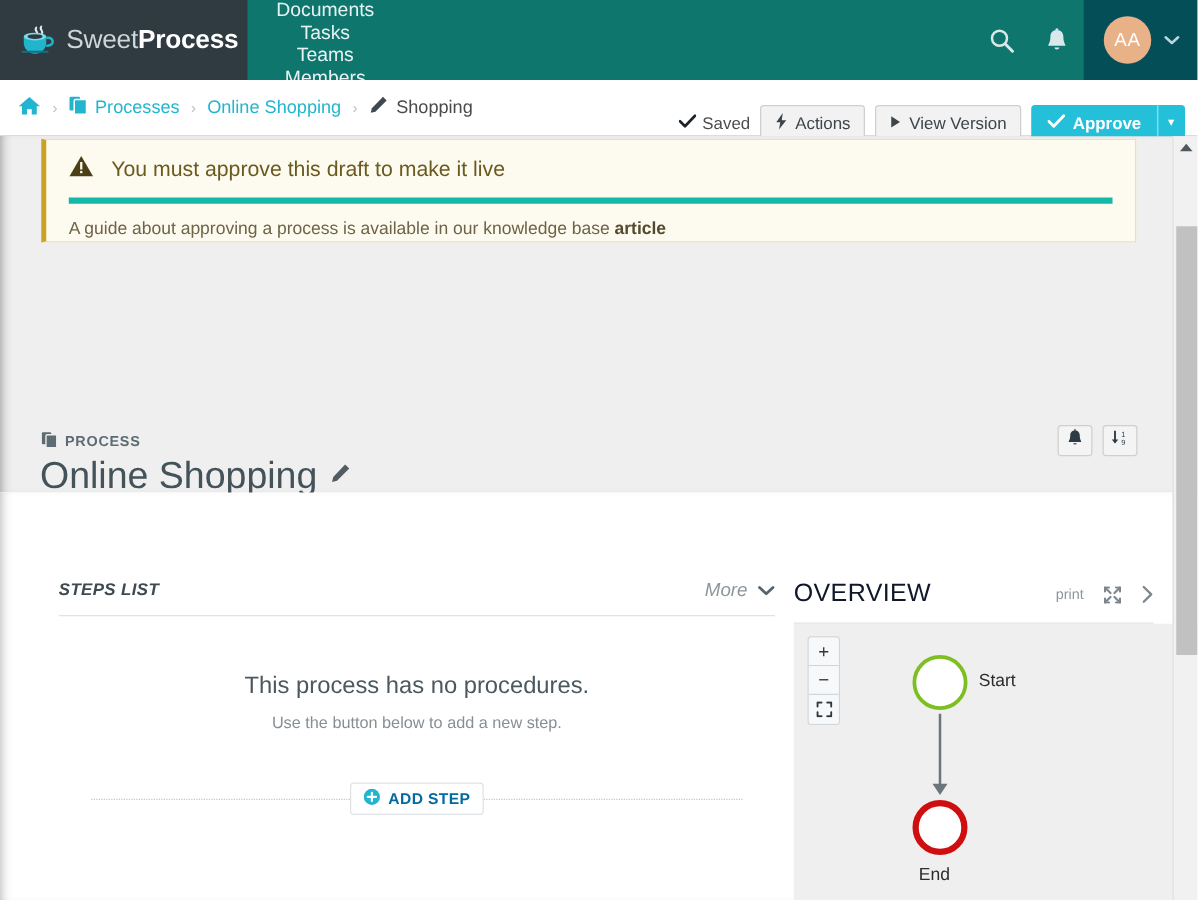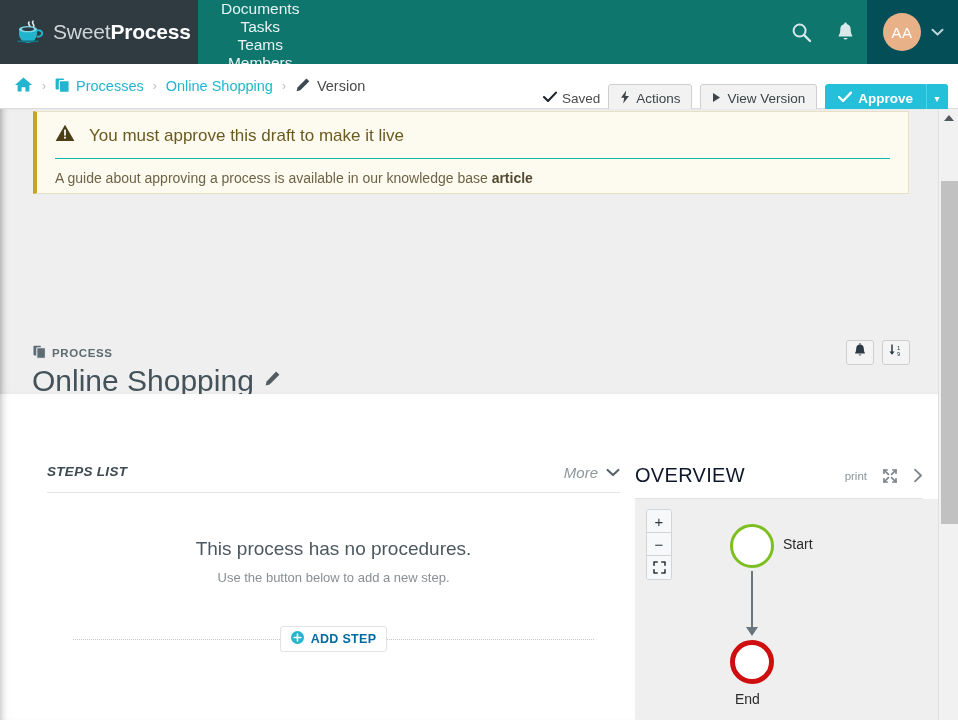--- a/index.html
+++ b/index.html
@@ -92,21 +92,21 @@
     box-shadow: inset 7px 0 9px -7px rgba(0,0,0,0.45);
   }
   .banner {
     position: absolute; left: 33px; top: 2px; width: 876px; height: 83px;
     background: #fdfbef; border: 1px solid #e7e0c4; border-left: 4px solid #c9a227;
     padding: 12px 18px 0 18px;
   }
   .banner-title {
     display: flex; align-items: center; gap: 14px;
     font-size: 17px; color: #6b5a20; padding-bottom: 11px;
-    border-bottom: 1px solid #14b8a6;
+    border-bottom: 5px solid #14b8a6;
   }
   .banner-sub { font-size: 14px; color: #6e6347; padding-top: 11px; }
   .banner-sub b { color: #544a30; }
 
   .proc-label {
     position: absolute; left: 33px; top: 236px;
     display: flex; align-items: center; gap: 6px;
     font-size: 11.5px; font-weight: bold; color: #5d6b72; letter-spacing: 0.6px;
   }
   .proc-title {
@@ -329,21 +329,21 @@
       <span class="crumb">
         <span>Online Shopping</span>
       </span>
       <span class="crumb-sep">›</span>
       <span class="crumb current">
         <span>
           <svg width="16" height="16" viewBox="0 0 16 16">
             <path d="M11.4 1.4 L14.3 4.3 L5.3 13.3 L1.6 14.2 L2.5 10.5 z" fill="#3d4a52"></path>
           </svg>
         </span>
-        <span>Version</span>
+        <span>Shopping</span>
       </span>
     </div>
 
     <div class="crumb-actions">
       <span class="saved">
         <span>
           <svg width="14" height="12" viewBox="0 0 14 12">
               <path d="M1 6 L5 10 L13 1.6" stroke="#1d2429" stroke-width="2.1" fill="none" stroke-linecap="round" stroke-linejoin="round"></path>
             </svg>
         </span>

